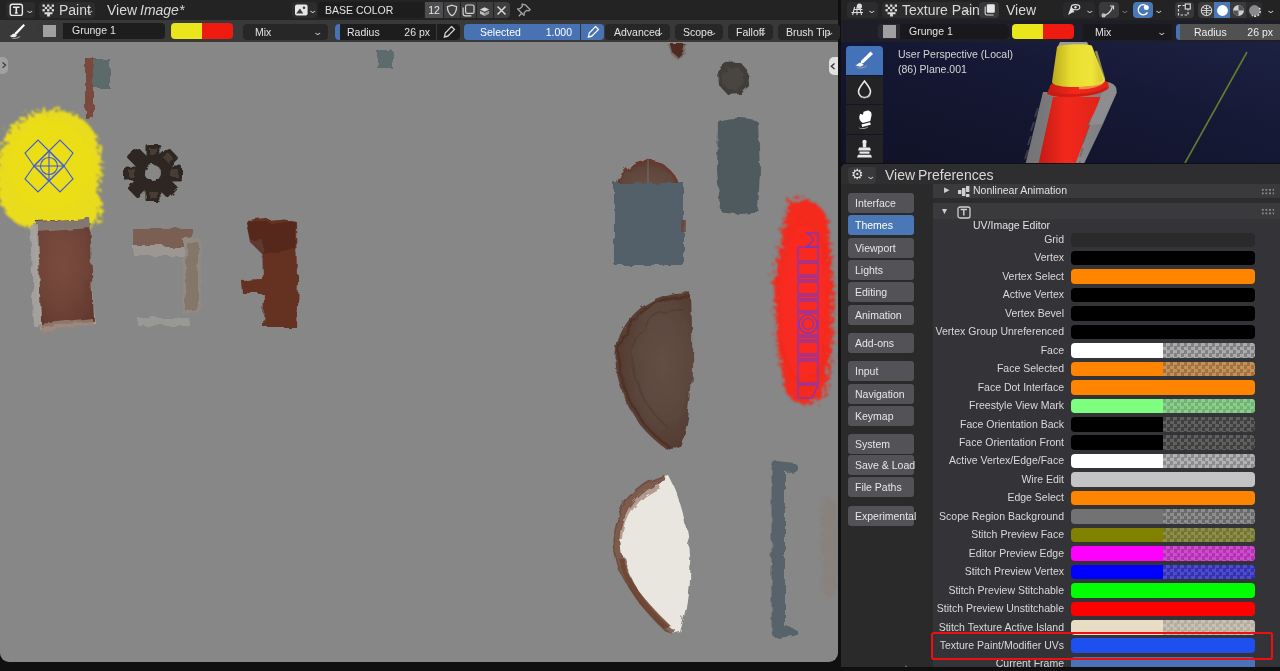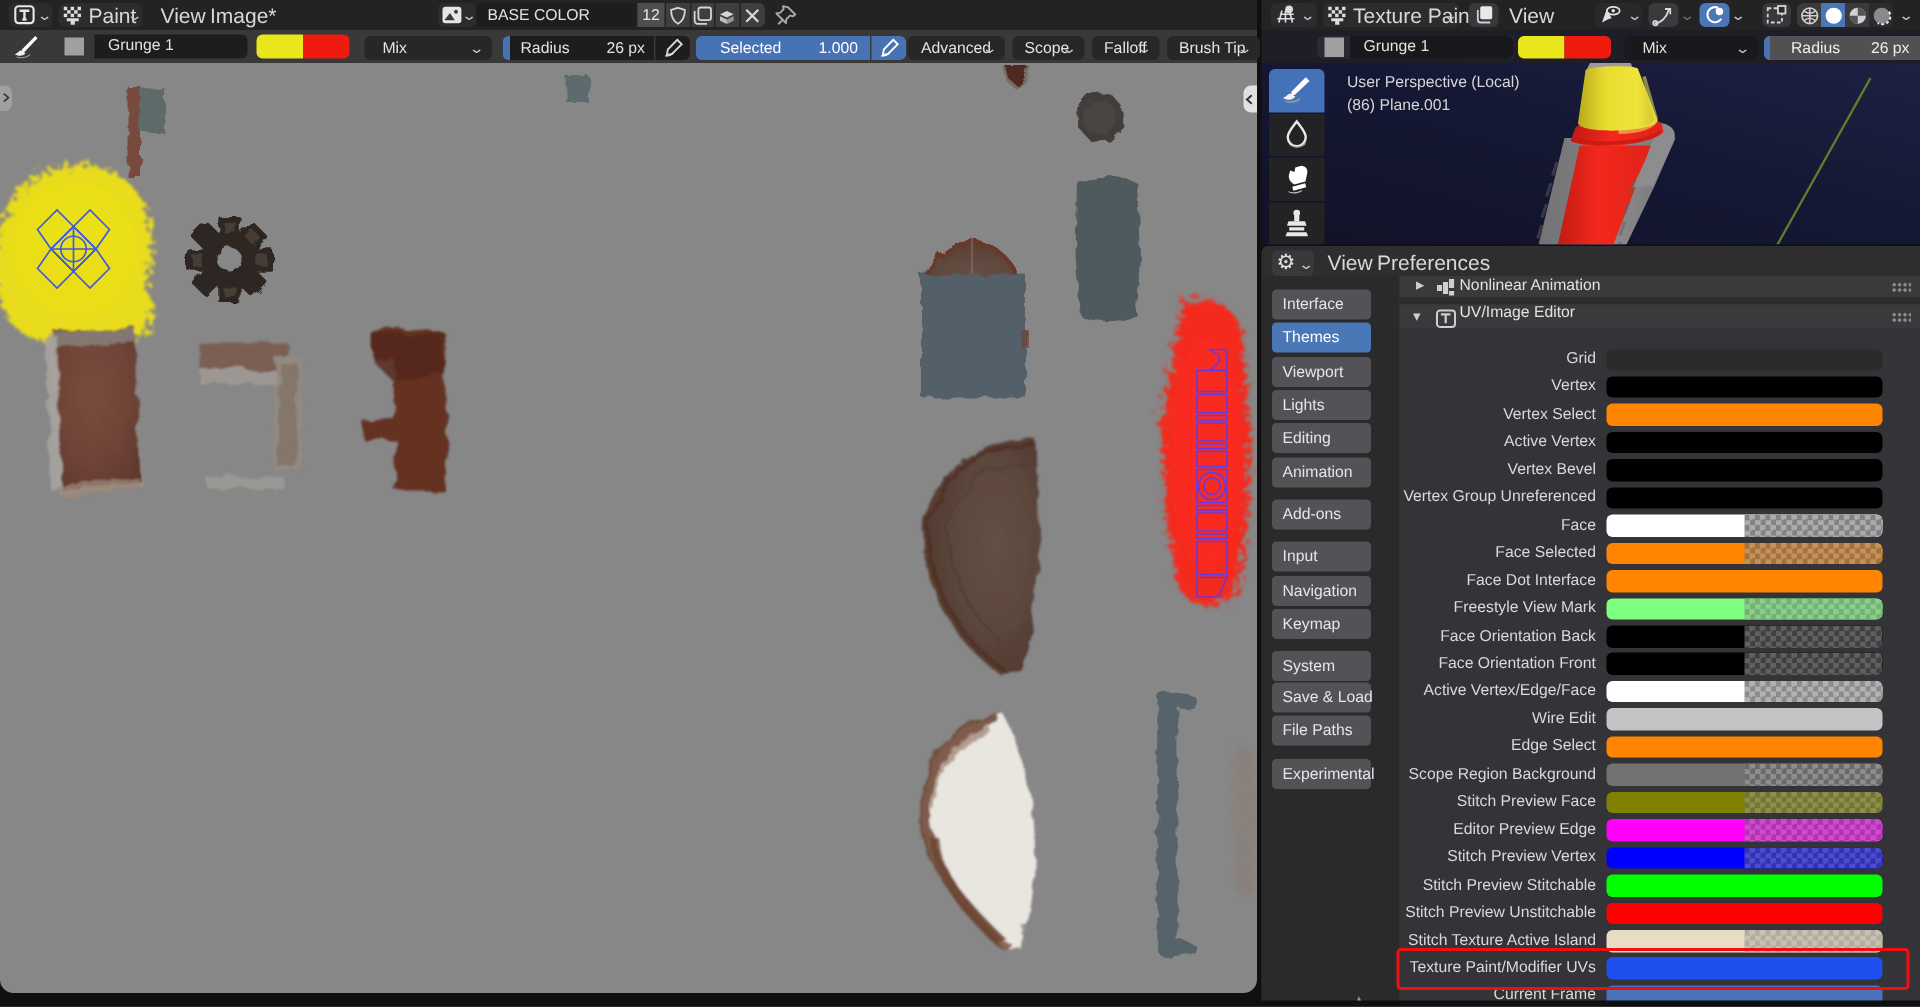--- a/index.html
+++ b/index.html
@@ -76,21 +76,21 @@
           <rect x="7.4" y="2.8" width="2.3" height="2.3"></rect>
       <rect x="0.5" y="5.1" width="2.3" height="2.3"></rect>
           <rect x="5.1" y="5.1" width="2.3" height="2.3"></rect>
           <rect x="9.7" y="5.1" width="2.3" height="2.3"></rect>
       <path d="M2.5 8.2 h8 v2 h-2.6 v2.3 h-2.8 v-2.3 H2.5 Z"></path>
     </g>
   </svg>
   <div class="mtxt" style="left:59px;top:0.5px;">Paint</div>
   <div class="caret" style="left:86px;top:5px;">⌄</div>
   <div class="mtxt" style="left:107px;top:0.5px;">View</div>
-  <div class="mtxt" style="left:140px;top:0.5px;">Image*</div>
+  <div class="mtxt" style="left:140px;top:0.5px;font-style:italic;">Image*</div>
 
   <div class="btn1" style="left:292px;top:1.5px;width:25px;height:16.5px;"></div>
   <svg class="abs" style="left:294px;top:3px" width="15" height="14" viewBox="0 0 15 14">
     <rect x="1" y="1.5" width="12.6" height="11" rx="2" fill="#e6e6e6"></rect>
     <path d="M2.2 10.5 L6 5.6 L9.2 10.5 Z" fill="#3a3a3a"></path>
     <circle cx="10" cy="4.8" r="1.3" fill="#3a3a3a"></circle>
   </svg>
   <div class="caret" style="left:309px;top:5px;">⌄</div>
 
   <div class="field" style="left:318px;top:1.5px;width:106px;height:16.5px;line-height:16.5px;padding-left:7px;">BASE COLOR</div>
@@ -570,21 +570,21 @@
     <div class="panelhdr" style="left:40px;top:0px;">Nonlinear Animation</div>
     <div class="dots" style="right:6px;top:4px;"></div>
     <div class="abs" style="left:0;top:14.5px;width:347px;height:5px;background:#2c2c2e;"></div>
 
     <div class="abs" style="left:0;top:19.5px;width:347px;height:16px;background:#3a3a3d;"></div>
     <div class="panelhdr" style="left:9px;top:21px;color:#cfcfcf;font-size:10px;">▾</div>
     <svg class="abs" style="left:24px;top:22px" width="14" height="13" viewBox="0 0 14 13">
       <rect x="1" y="1" width="12" height="11" rx="2" fill="none" stroke="#cfcfcf" stroke-width="1.3"></rect>
       <path d="M3.6 3.5 H10 M6.8 3.5 V9.5" stroke="#cfcfcf" stroke-width="1.5" fill="none"></path>
     </svg>
-    <div class="panelhdr" style="left:40px;top:18px;">UV/Image Editor</div>
+    <div class="panelhdr" style="left:40px;top:35px;">UV/Image Editor</div>
     <div class="dots" style="right:6px;top:24.5px;"></div>
 
     <div class="abs" style="left:0;top:0;width:347px;height:481px;">
 <div class="rlab" style="top:49.5px">Grid</div>
           <div class="rbar" style="top:49.0px;background:#2a2a2a"></div>
 <div class="rlab" style="top:67.9px">Vertex</div>
           <div class="rbar" style="top:67.4px;background:#000000"></div>
 <div class="rlab" style="top:86.4px">Vertex Select</div>
           <div class="rbar" style="top:85.9px;background:#ff8500"></div>
 <div class="rlab" style="top:104.9px">Active Vertex</div>

